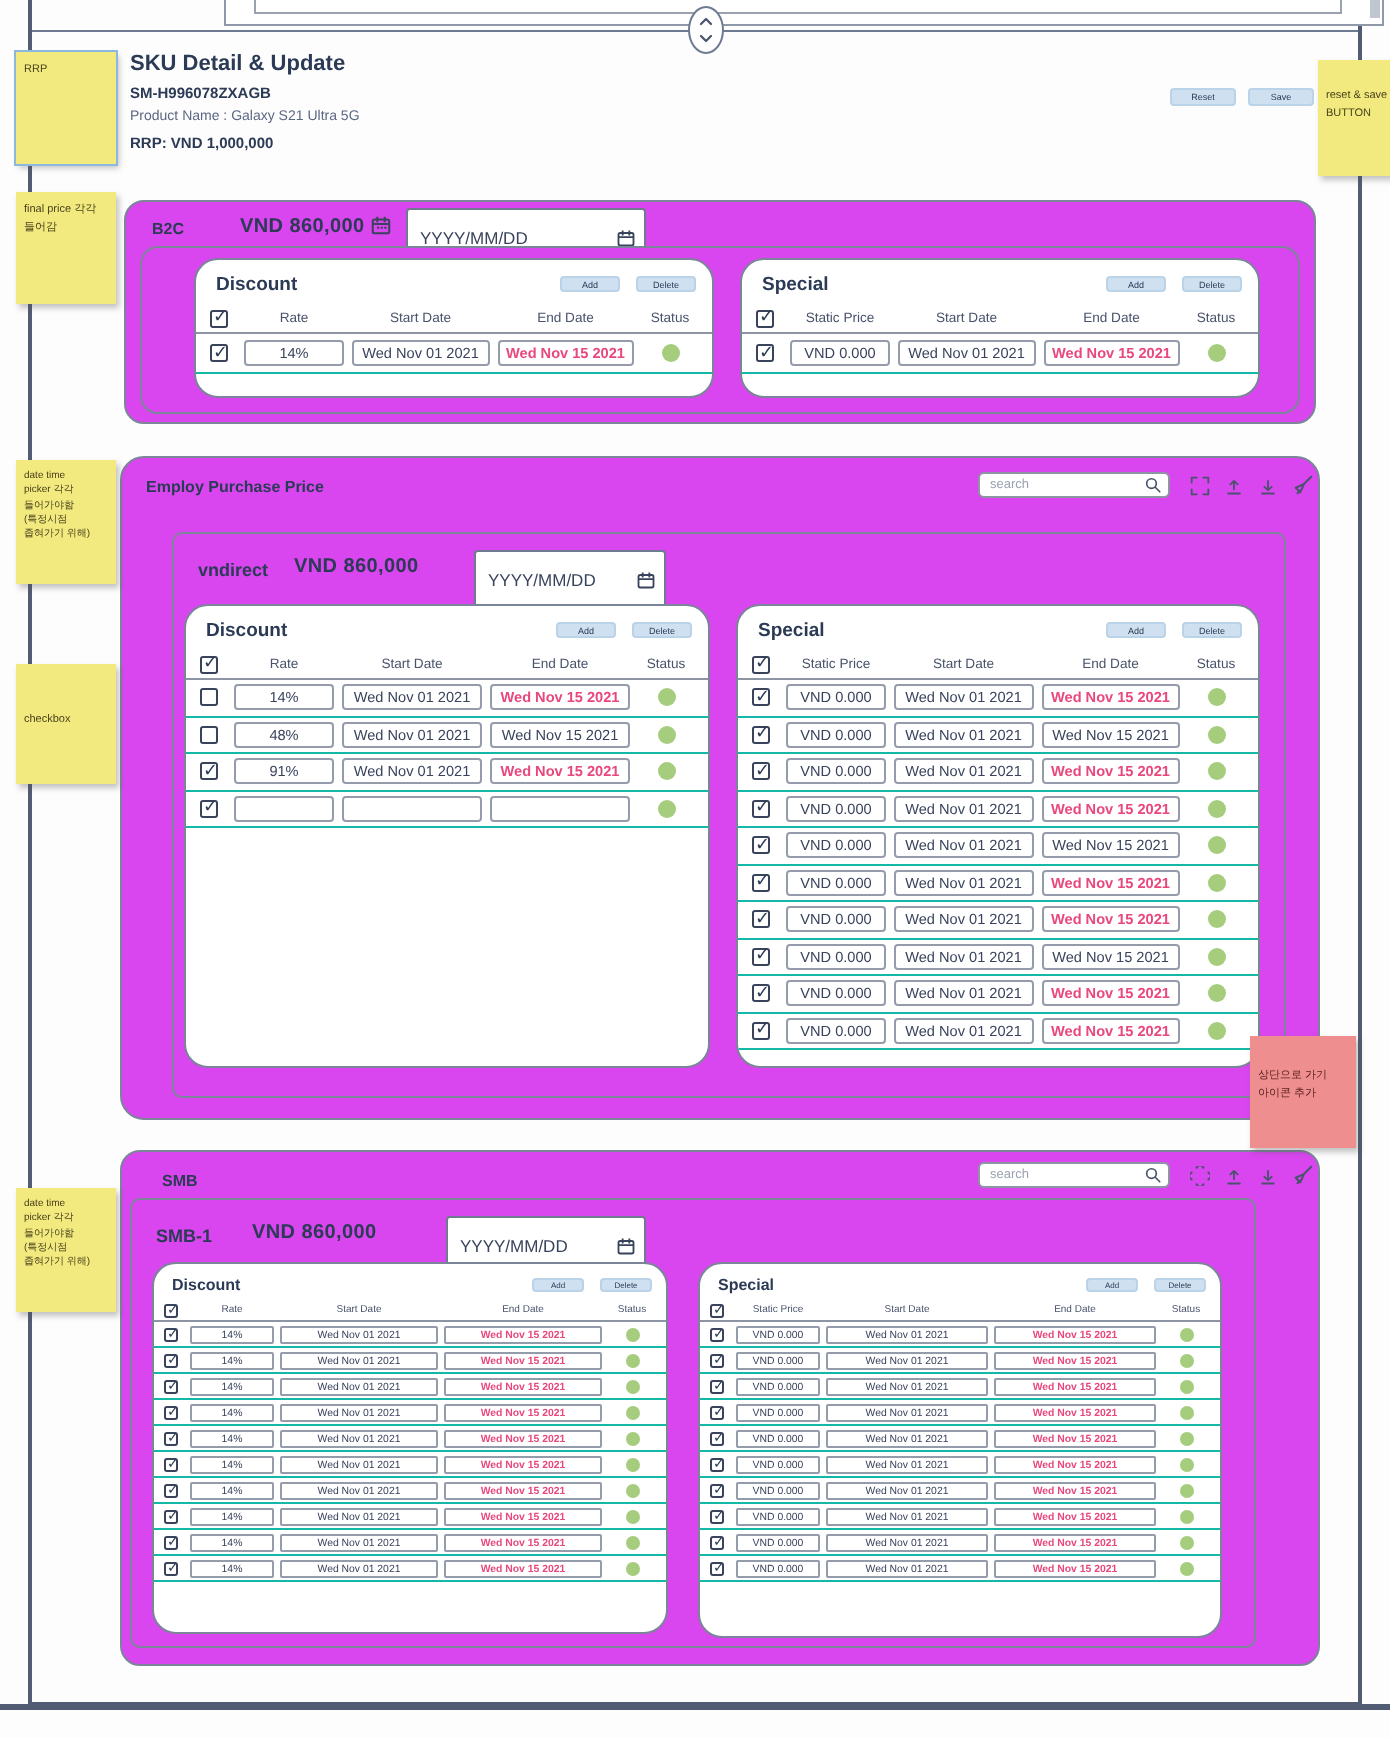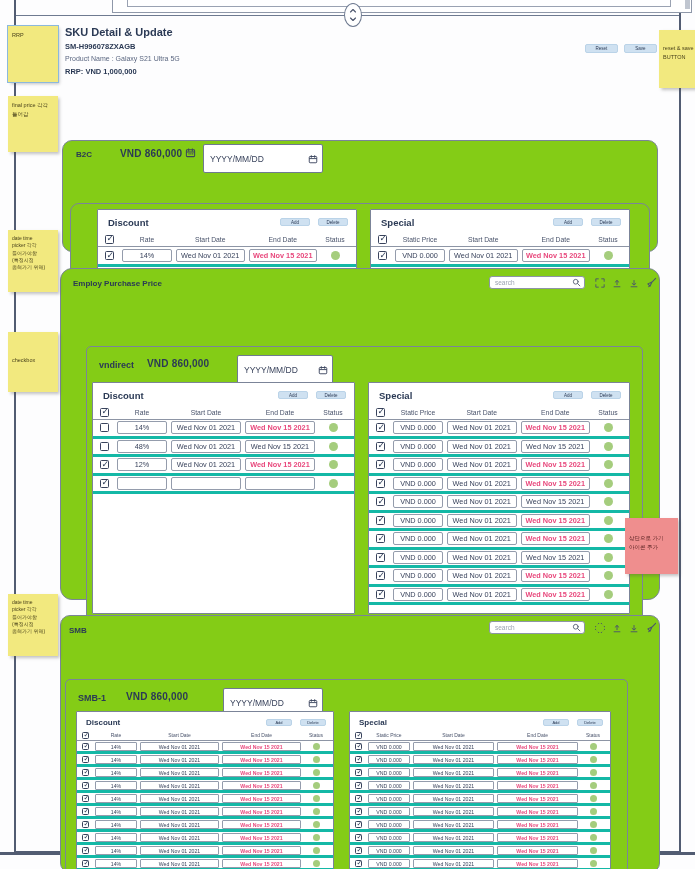--- a/index.html
+++ b/index.html
@@ -26,40 +26,40 @@
   .t-title { font-size:11px; font-weight:bold; }
   .t-sku { font-size:7.5px; font-weight:bold; }
   .t-dim { font-size:7px; color:#5b6780; }
 
   .btn { background:#cfe1f1; border:1px solid #bad3e8; border-radius:2px; color:#2b3a55;
          font-size:4.5px; text-align:center; display:inline-block; font-family:inherit; }
   .btn.top { width:33px; height:9px; line-height:8px; }
   .btn-sm { width:30px; height:8px; line-height:7px; }
   .size-s .btn-sm { width:26px; height:7px; line-height:6px; font-size:4px; }
 
-  .box { position:absolute; border:1.5px solid #7b8498; border-radius:8px; background:#84cc16;margin-top:40px; }
+  .box { position:absolute; border:1.5px solid #7b8498; border-radius:8px; background:#d946ef; }
   .sec-label { font-size:8px; font-weight:bold; }
   .big-price { font-size:10px; font-weight:bold; letter-spacing:.2px; }
   .vend-name { font-size:9px; font-weight:bold; }
 
   .date-input { position:absolute; border:1.5px solid #6e7a90; border-radius:2px; background:#fff; height:29px;
                 display:flex; align-items:center; justify-content:space-between; padding:0 4px 0 6px;
                 font-size:8.5px; color:#39435c; }
 
-  .panel { position:absolute; border:1.5px solid #7b8498; border-radius:1px; background:#fff; overflow:hidden; }
+  .panel { position:absolute; border:1.5px solid #7b8498; border-radius:12px; background:#fff; overflow:hidden; }
   .panel-head { display:flex; align-items:center; justify-content:space-between; padding:5px 8px 3px 10px; height:22px; }
   .size-s .panel-head { padding:4px 7px 2px 9px; height:18px; }
   .panel-title { font-weight:bold; font-size:9.5px; }
   .size-s .panel-title { font-size:8px; }
   .panel-actions { display:flex; gap:8px; }
 
   .thead, .trow { display:flex; align-items:center; gap:4px; padding:0 7px; }
   .thead { height:15px; border-bottom:1.2px solid #8d95a5; }
   .size-s .thead { height:11px; gap:3px; padding:0 5px; }
-  .trow { height:18.5px; border-bottom:3px solid #14b8a6;align-items:center; }
+  .trow { height:18.5px; border-bottom:1px solid #14b8a6;align-items:center; }
   .size-s .trow { height:13px; gap:3px; padding:0 5px; }
   .b2c-row .trow { height:20px; }
 
   .c-cb { width:13px; flex:none; display:flex; }
   .c-val { width:50px; flex:none; }
   .c-date { flex:1; }
   .c-status { width:28px; flex:none; display:flex; justify-content:center; }
   .size-s .c-cb { width:10px; } .size-s .c-val { width:42px; } .size-s .c-status { width:24px; }
 
   .th { font-size:6.8px; color:#49536b; text-align:center; }
@@ -291,21 +291,21 @@
             <span class="inp c-date">Wed Nov 15 2021</span>
             <span class="c-status">
               <span class="dot green"></span>
             </span>
           </div>
 
           <div class="trow">
             <span class="c-cb">
               <span class="cb checked"></span>
             </span>
-            <span class="inp c-val">12%</span>
+            <span class="inp c-val">91%</span>
             <span class="inp c-date">Wed Nov 01 2021</span>
             <span class="inp c-date red">Wed Nov 15 2021</span>
             <span class="c-status">
               <span class="dot green"></span>
             </span>
           </div>
 
           <div class="trow">
             <span class="c-cb">
               <span class="cb checked"></span>
@@ -457,21 +457,21 @@
             <span class="c-status">
               <span class="dot green"></span>
             </span>
           </div>
         </div>
     </div>
   </div>
 </div>
 
 <div class="box" style="left:60px; top:575px; width:600px; height:258px; border-radius:10px;">
-  <span class="abs sec-label" style="left:8px; top:10px;">SMB</span>
+  <span class="abs sec-label" style="left:20px; top:10px;">SMB</span>
   <div class="search" style="left:428px; top:5px;">
     <span>search</span>
     <span class="icon">
       <svg width="9" height="9" viewBox="0 0 12 12">
           <circle cx="5" cy="5" r="3.2"></circle>
           <path d="M7.5 7.5 10.5 10.5"></path>
         </svg>
     </span>
   </div>
   <div class="tool-icons" style="left:534px; top:6px;">

